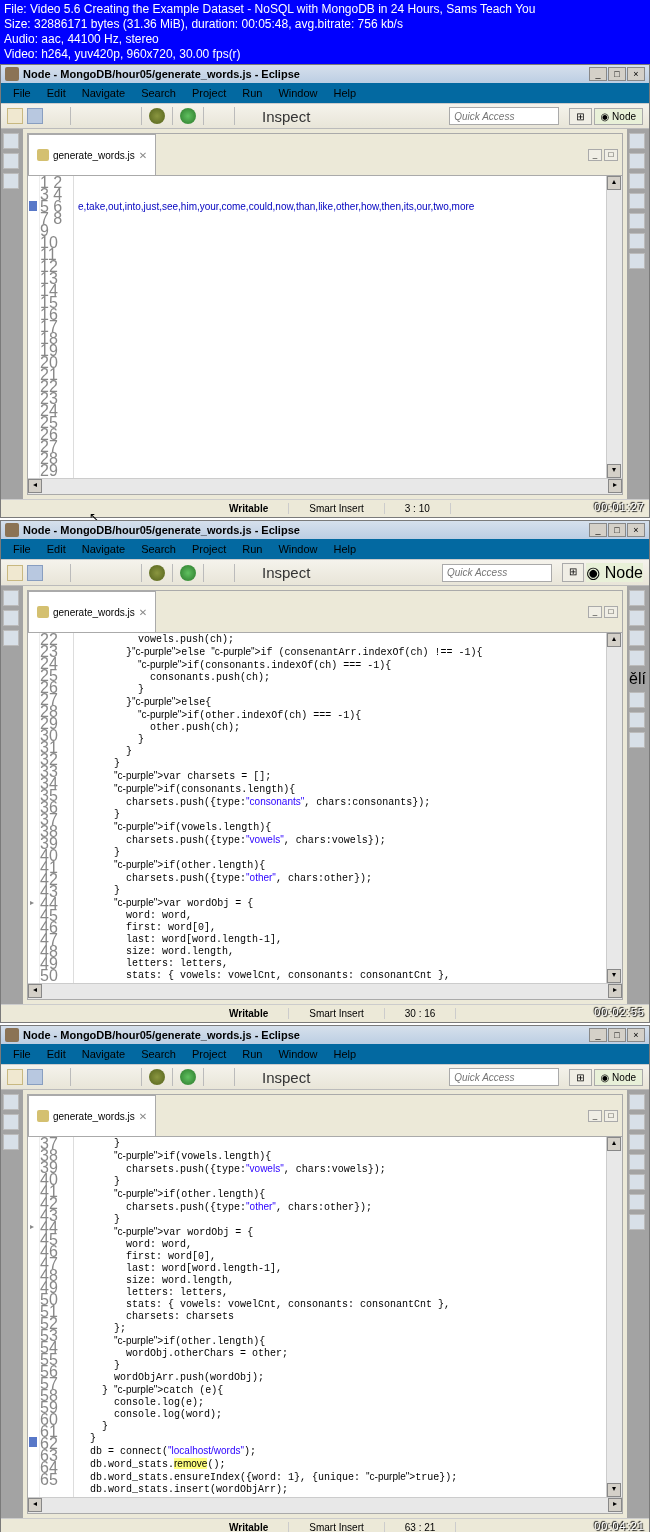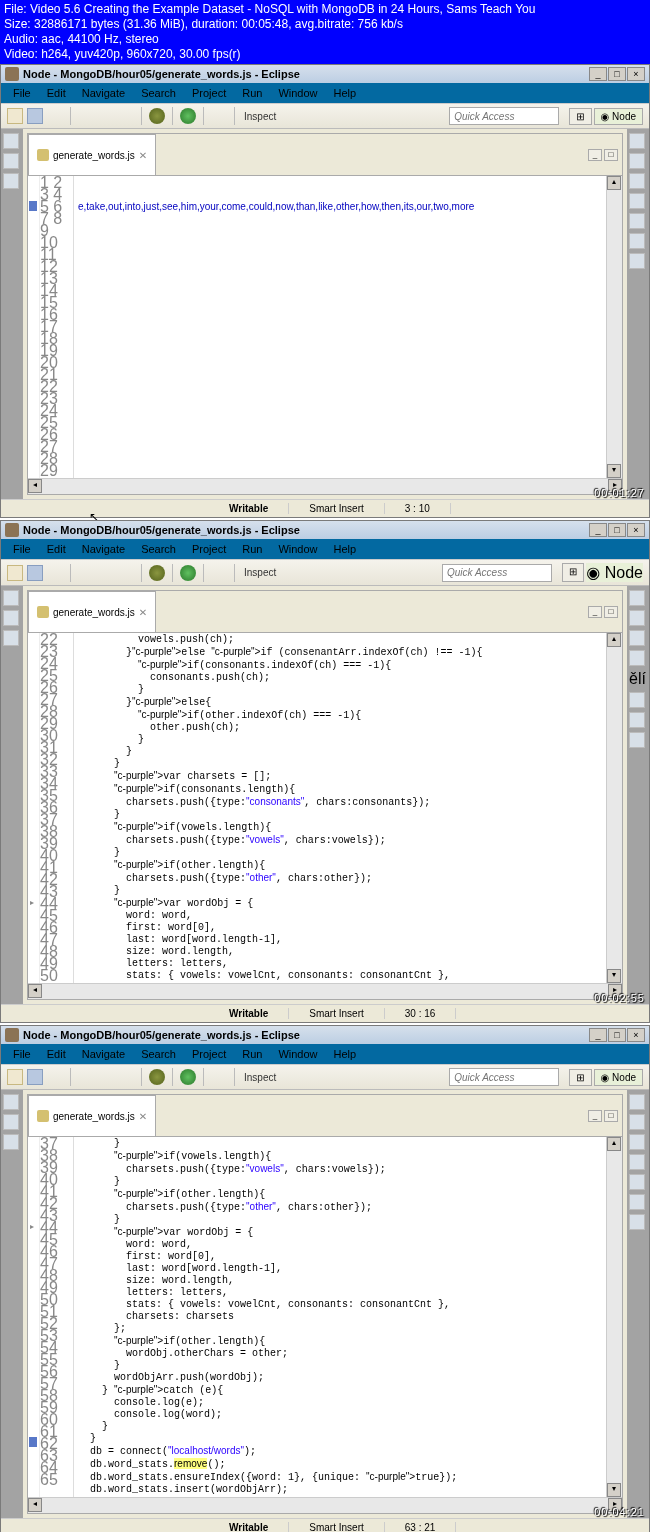--- a/index.html
+++ b/index.html
@@ -13,21 +13,21 @@
 .win-btn { width: 18px; height: 14px; background: #d4d0c8; border: 1px solid #888; font-size: 9px; text-align: center; line-height: 12px; cursor: pointer; }
 .menu-bar { background: #0369a1; display: flex; padding: 2px 4px; font-size: 11px; border-bottom: 1px solid #ccc; }
 .menu-item { padding: 2px 8px; cursor: pointer; }
 .toolbar { background: linear-gradient(to bottom, #f5f3ec, #e8e5d8); padding: 3px 6px; display: flex; align-items: center; gap: 4px; border-bottom: 1px solid #bbb; }
 .tb-btn { width: 16px; height: 16px; display: inline-block; border: 1px solid transparent; cursor: pointer; }
 .tb-sep { width: 1px; height: 18px; background: #bbb; margin: 0 3px; }
 .tb-new { background: #f0e8d0; border: 1px solid #c8b880; }
 .tb-save { background: #b8c8e0; border: 1px solid #889ec0; }
 .tb-debug { background: radial-gradient(circle, #8a9640, #5a6820); border-radius: 50%; }
 .tb-run { background: radial-gradient(circle, #60c060, #308030); border-radius: 50%; }
-.tb-inspect-lbl { font-size: 10px; color: #333; margin-left: 2px; }
+.tb-inspect-lbl { font-size: 15px; color: #333; margin-left: 20px; }
 .quick-access { margin-left: auto; width: 110px; height: 18px; border: 1px solid #aaa; font-size: 10px; padding: 1px 4px; color: #888; font-style: italic; background: #fff; }
 .perspective-btns { display: flex; gap: 2px; margin-left: 6px; }
 .persp-btn { padding: 2px 6px; border: 1px solid #aaa; background: #f0eee5; font-size: 10px; cursor: pointer; }
 .persp-node { background: #e8f0d8; }
 .main-area { display: flex; background: #ece9d8; }
 .left-sidebar, .right-sidebar { width: 22px; background: #a3a3a3; display: flex; flex-direction: column; padding: 4px 2px; gap: 4px; }
 .side-icon { width: 16px; height: 16px; border: 1px solid #bbb; background: #d8e0e8; cursor: pointer; }
 .editor-container { flex: 1; background: #fff; margin: 4px; border: 1px solid #aaa; display: flex; flex-direction: column; }
 .editor-tab-bar { display: flex; background: #ece9d8; border-bottom: 1px solid #aaa; align-items: center; }
 .editor-tab { background: #fff; padding: 14px 8px; font-size: 10px; border: 1px solid #aaa; border-bottom: none; display: flex; align-items: center; gap: 4px; }
@@ -47,21 +47,21 @@
 .scrollbar-v { width: 16px; background: #e8e8e8; border-left: 1px solid #ccc; position: relative; }
 .sb-up, .sb-down { width: 14px; height: 14px; background: #d4d0c8; border: 1px solid #888; font-size: 8px; text-align: center; cursor: pointer; position: absolute; }
 .sb-up { top: 0; }
 .sb-down { bottom: 0; }
 .scrollbar-h { height: 16px; background: #e8e8e8; border-top: 1px solid #ccc; display: flex; }
 .sb-left, .sb-right { width: 14px; height: 14px; background: #d4d0c8; border: 1px solid #888; font-size: 8px; text-align: center; cursor: pointer; }
 .sb-track-h { flex: 1; background: #e8e8e8; }
 .status-bar { background: #ece9d8; display: flex; padding: 3px 8px; font-size: 10px; border-top: 1px solid #ccc; }
 .status-cell { padding: 0 20px; border-right: 1px solid #ccc; }
 .status-cell:first-child { margin-left: 200px; font-weight: bold; }
-.timestamp { position: absolute; bottom: 18px; right: 4px; color: #fff; font-size: 11px; text-shadow: 1px 1px 1px #000, -1px -1px 1px #000; letter-spacing: 1px; }
+.timestamp { position: absolute; bottom: 4px; right: 4px; color: #fff; font-size: 11px; text-shadow: 1px 1px 1px #000, -1px -1px 1px #000; letter-spacing: 1px; }
 .cursor-img { position: absolute; width: 12px; height: 16px; font-size: 12px; pointer-events: none; }
 </style>
 </head>
 <body>
 
 <div class="header-info">
   <div>File: Video 5.6 Creating the Example Dataset - NoSQL with MongoDB in 24 Hours, Sams Teach You</div>
   <div>Size: 32886171 bytes (31.36 MiB), duration: 00:05:48, avg.bitrate: 756 kb/s</div>
   <div>Audio: aac, 44100 Hz, stereo</div>
   <div>Video: h264, yuv420p, 960x720, 30.00 fps(r)</div>

